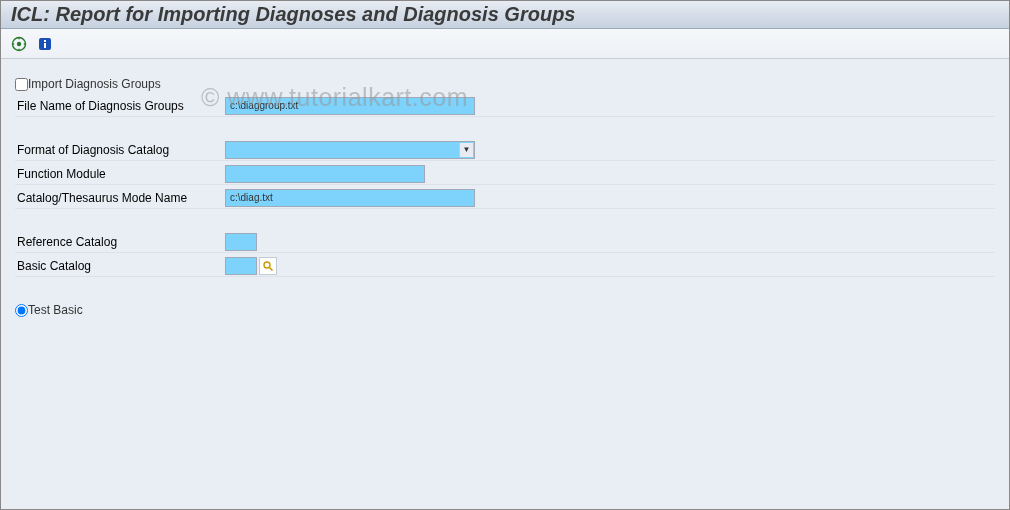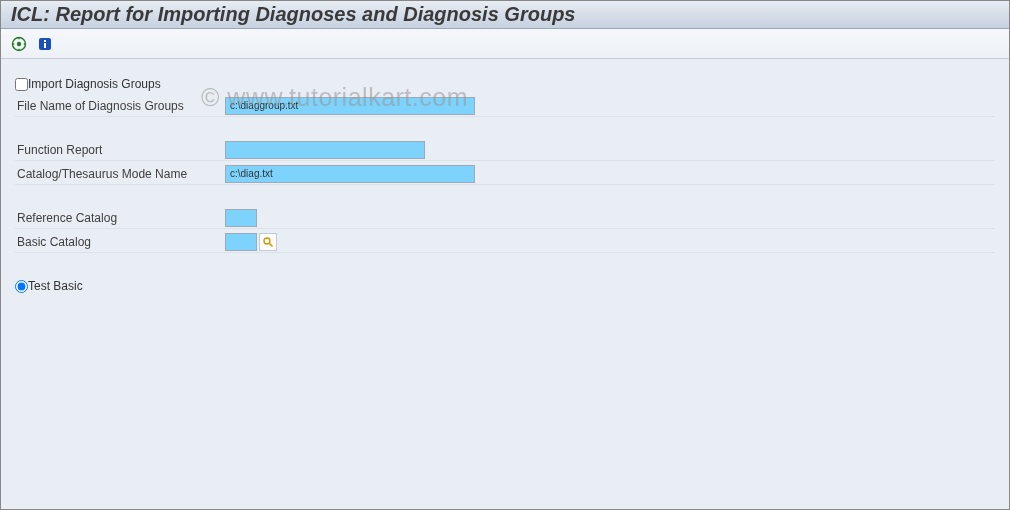--- a/index.html
+++ b/index.html
@@ -53,21 +53,21 @@
     .form-row {
       display: flex;
       align-items: center;
       height: 22px;
       margin-bottom: 2px;
       border-bottom: 1px solid #dce2ea;
     }
     .form-row .label {
       width: 210px;
       padding-left: 2px;
-      color: #404040;
+      color: #000000;
     }
     .spacer { height: 20px; }
     input[type="text"], .readonly-field {
       height: 18px;
       border: 1px solid #9fa9b8;
       background: #7dd3fc;
       font-family: Arial, sans-serif;
       font-size: 10px;
       padding: 0 4px;
       color: #333;
@@ -161,23 +161,30 @@
     <span>Import Diagnosis Groups</span>
   </div>
 
   <div class="form-row">
     <span class="label">File Name of Diagnosis Groups</span>
     <input type="text" class="w250" value="c:\diaggroup.txt" style="">
   </div>
 
   <div class="spacer"></div>
 
-
-  <div class="form-row">
-    <span class="label">Function Report</span>
+  <div class="form-row">
+    <span class="label">Format of Diagnosis Catalog</span>
+    <span class="dropdown-wrap">
+      <input type="text" class="w250" readonly="" value="" style="">
+      <span class="dropdown-arrow">▼</span>
+    </span>
+  </div>
+
+  <div class="form-row">
+    <span class="label">Function Module</span>
     <input type="text" class="readonly-field w200" readonly="" value="" style="">
   </div>
 
 
   <div class="form-row">
     <span class="label">Catalog/Thesaurus Mode Name</span>
     <input type="text" class="w250" value="c:\diag.txt" style="">
   </div>
 
   <div class="spacer"></div>

